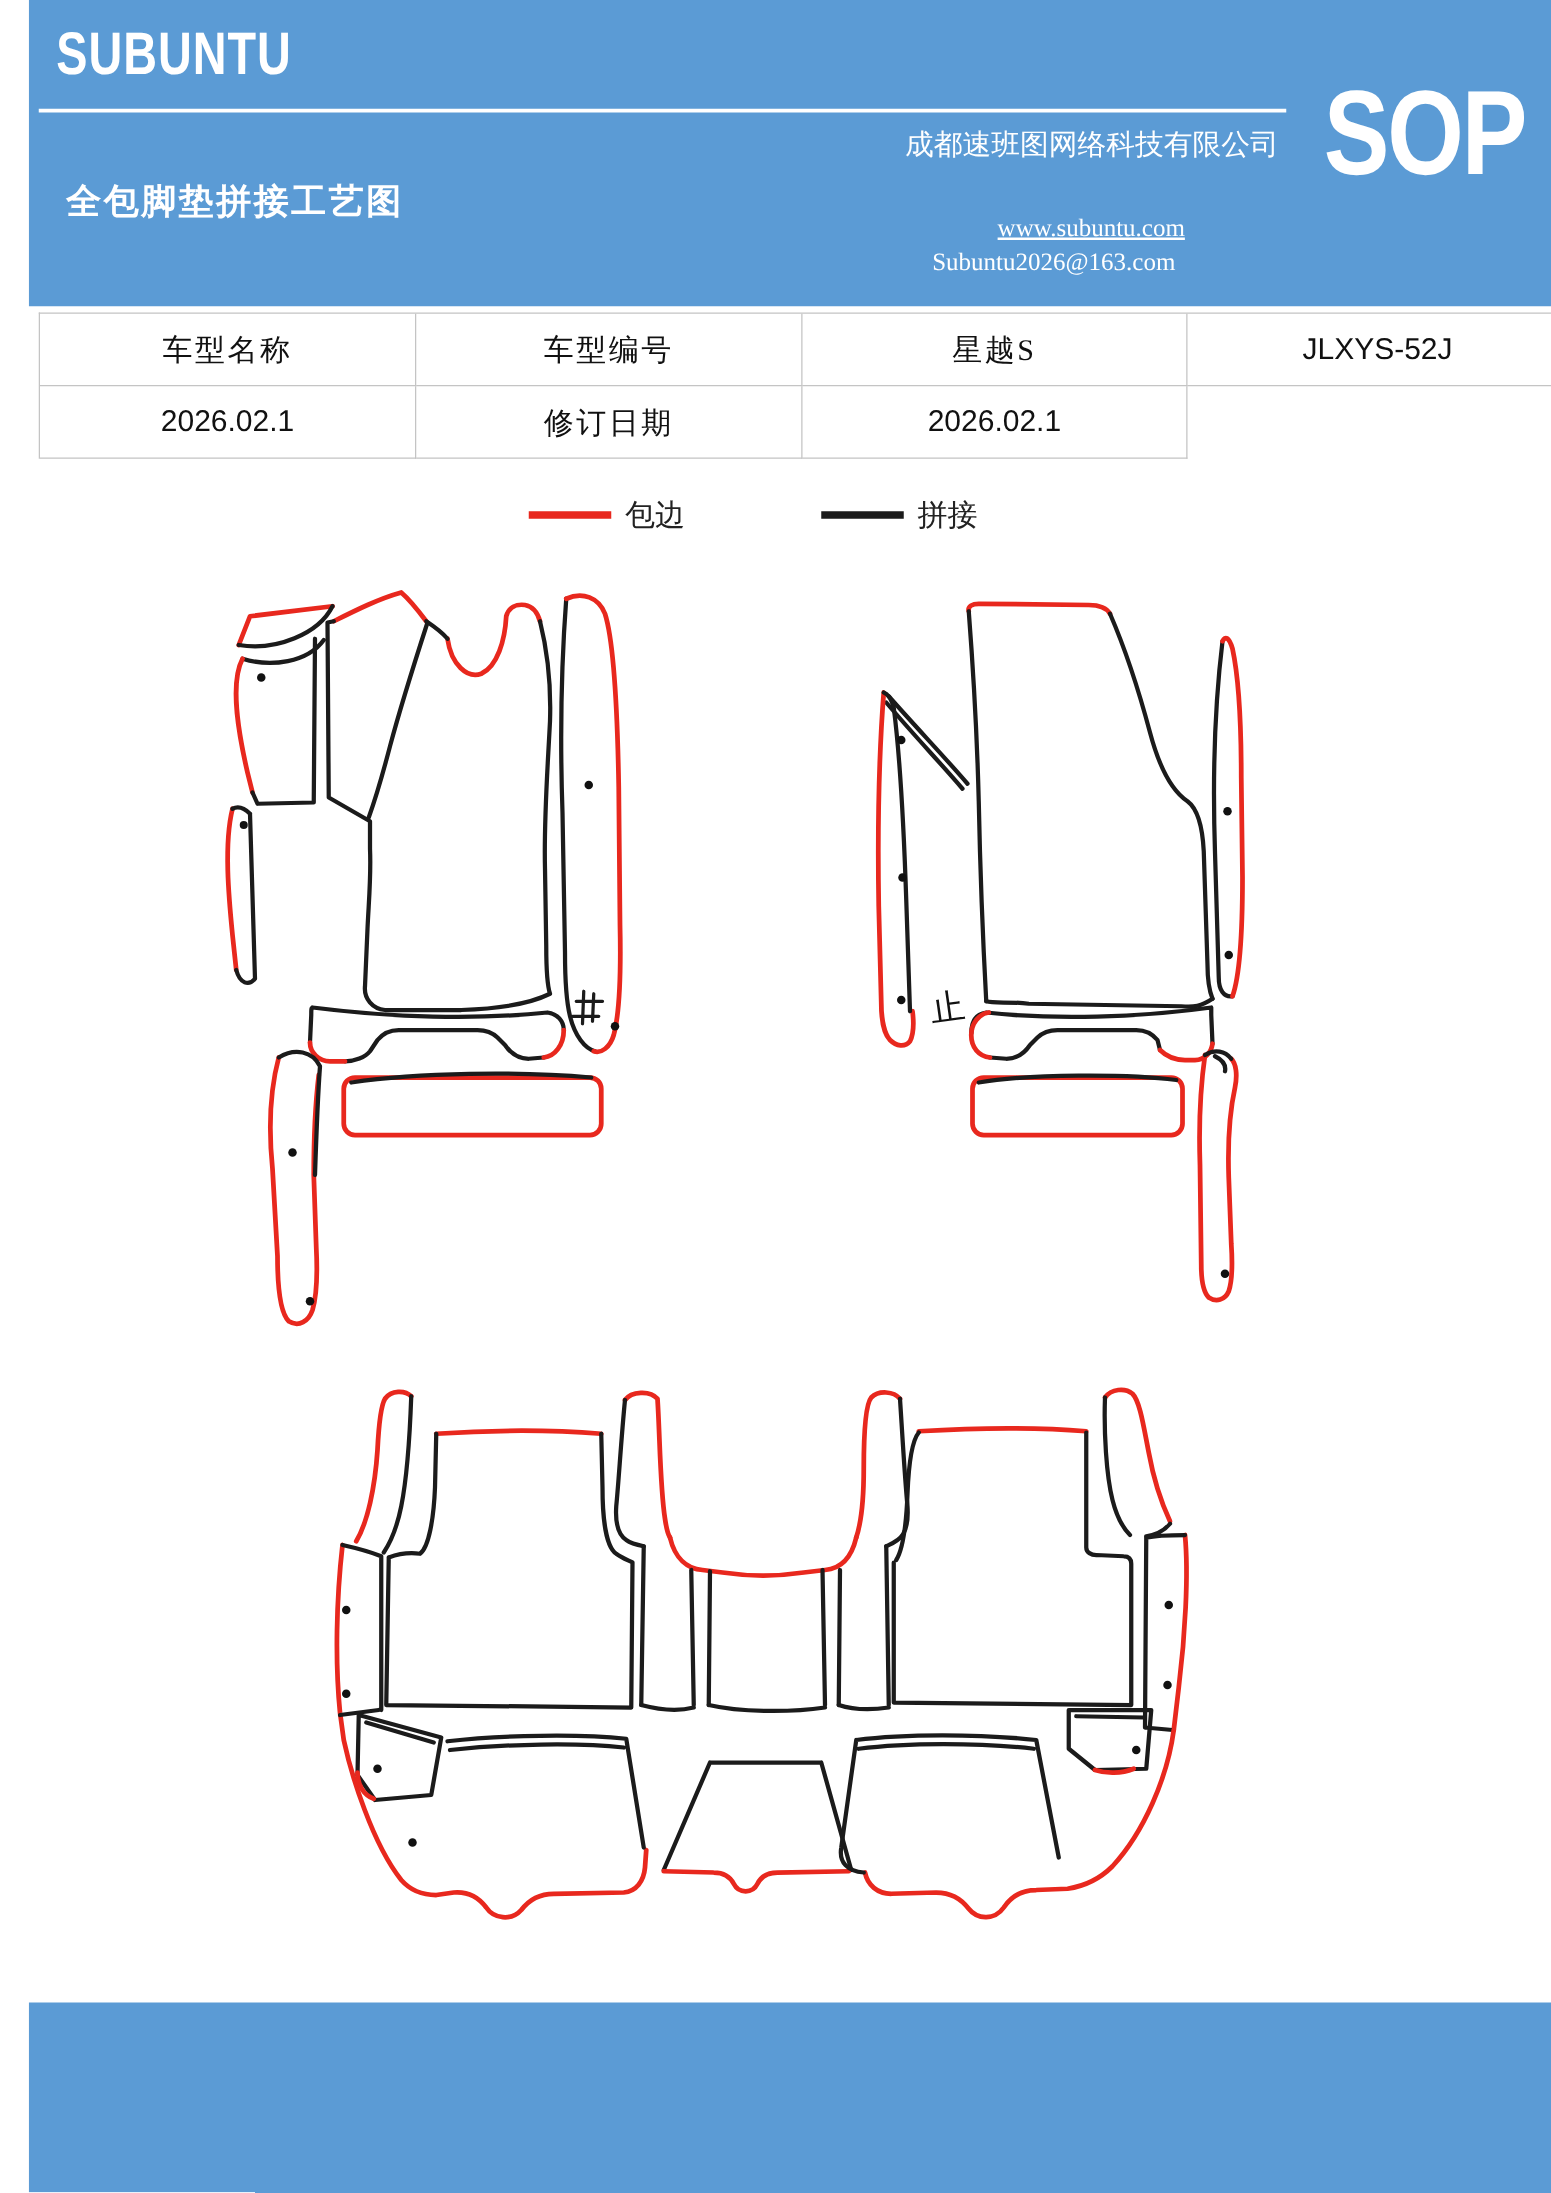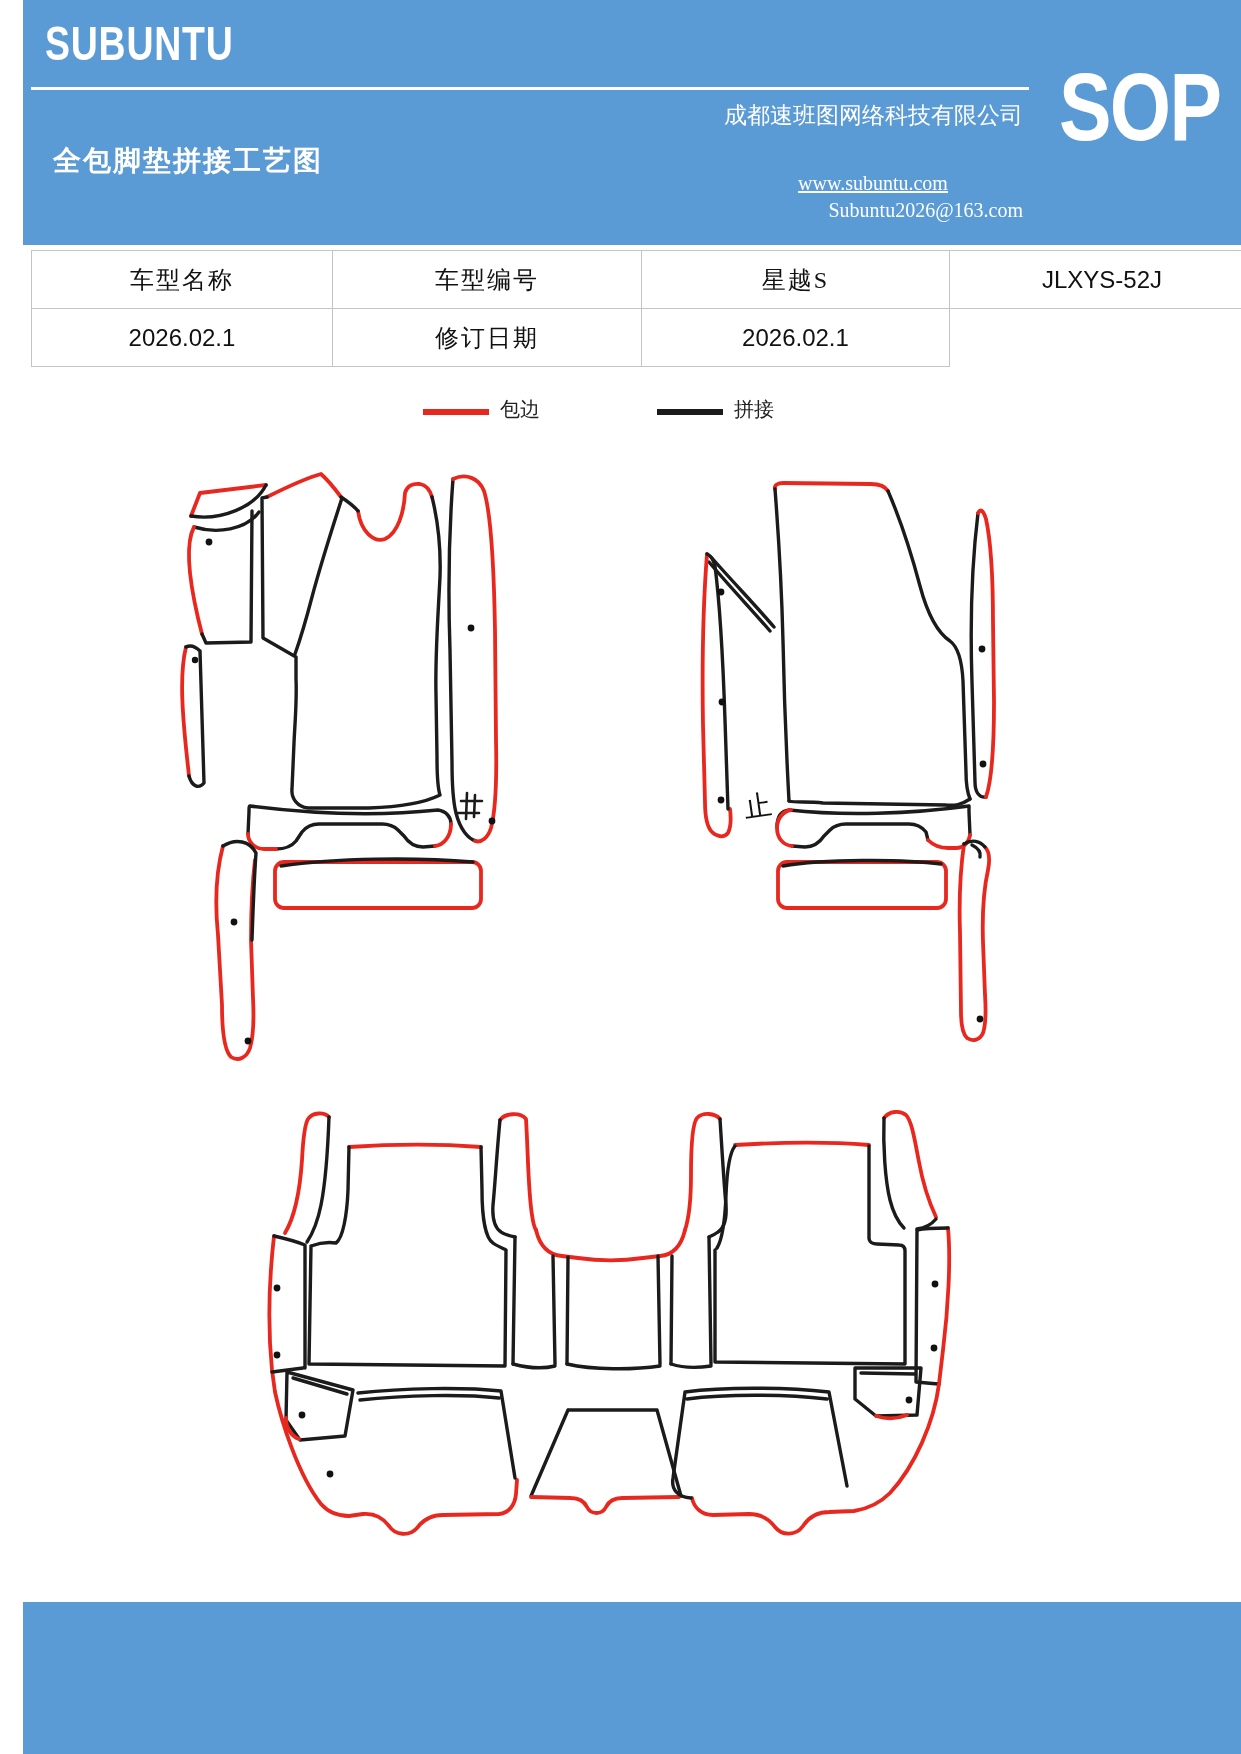--- a/index.html
+++ b/index.html
@@ -10,32 +10,32 @@
   #logo{position:absolute;left:22px;top:16px;font-size:48px;font-weight:bold;
         transform:scaleX(.78);transform-origin:left top;letter-spacing:1px;}
   #hline{position:absolute;left:8px;top:87px;width:998px;height:3px;background:#fff;}
   #sop{position:absolute;left:1036px;top:52px;font-size:96px;font-weight:bold;
        transform:scaleX(.82);transform-origin:left top;letter-spacing:-2px;}
   #hcompany{position:absolute;left:640px;top:100px;width:360px;text-align:right;
             font-size:23px;font-family:Liberation Serif, serif;}
   #htitle{position:absolute;left:30px;top:142px;font-size:28px;font-weight:bold;letter-spacing:2px;}
   #hwww{position:absolute;left:700px;top:172px;width:300px;text-align:center;font-size:20px;
         font-family:"Liberation Serif",serif;text-decoration:underline;cursor:pointer;}
-  #hmail{position:absolute;left:640px;top:199px;width:360px;text-align:right;font-size:20px;
+  #hmail{position:absolute;left:640px;top:199px;width:360px;text-align:center;font-size:20px;
          font-family:"Liberation Serif",serif;}
   
   #infotable{position:absolute;left:8px;top:250px;width:1223px;display:grid;
              grid-template-columns:301px 309px 308px 305px;border-top:1px solid #c4c4c4;border-left:1px solid #c4c4c4;}
   #infotable .cell{height:57px;border-right:1px solid #c4c4c4;border-bottom:1px solid #c4c4c4;
                    display:flex;align-items:center;justify-content:center;font-size:24px;color:#111;}
   .cjk{font-family:"Liberation Serif",serif;letter-spacing:2px;}
   .val{font-family:"Liberation Sans",sans-serif;font-size:19px;}
   
   .legend-swatch{position:absolute;height:6px;width:66px;}
-  .legend-label{position:absolute;font-size:20px;color:#222;font-family:"Liberation Serif",serif;}
+  .legend-label{position:absolute;font-size:24px;color:#222;font-family:"Liberation Serif",serif;}
   
   #mats{position:absolute;left:0;top:0;width:1241px;height:1754px;}
   #mats path{fill:none;stroke-linecap:round;stroke-linejoin:round;}
   #mats .k{stroke:#1b1b1b;stroke-width:3.4px;}
   #mats .r{stroke:#e8281e;stroke-width:3.8px;}
   #mats .m{stroke:#1b1b1b;stroke-width:2.6px;}
   #mats circle{fill:#111;}
   #mats rect.rb{fill:none;stroke:#e8281e;stroke-width:3.8px;}
   
   #footer{position:absolute;left:0;top:1602px;width:1241px;height:152px;background:#5b9bd5;color:#fff;}

